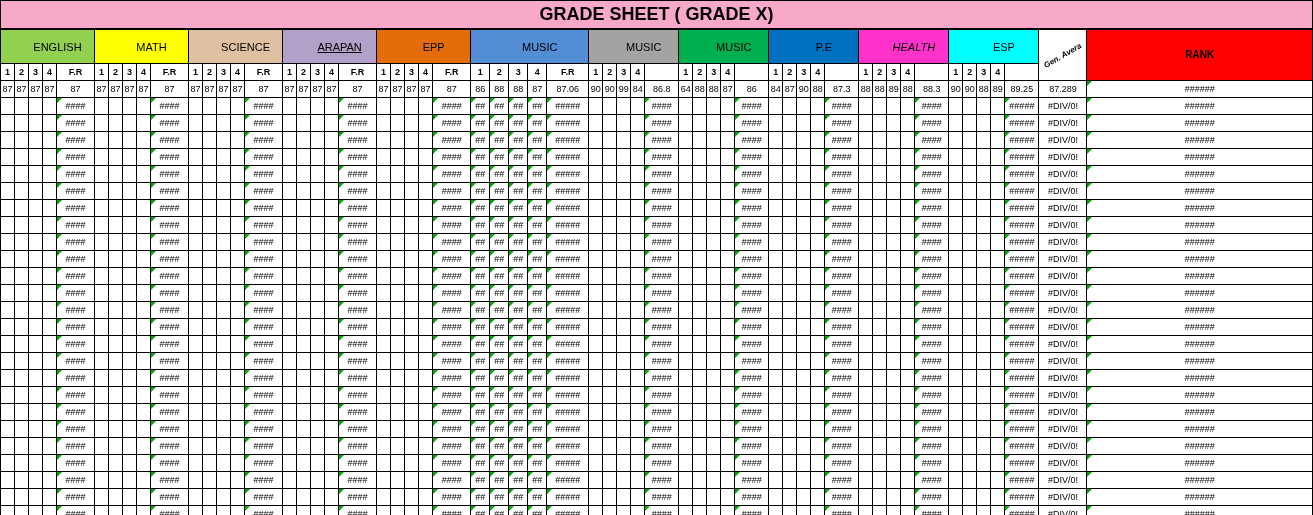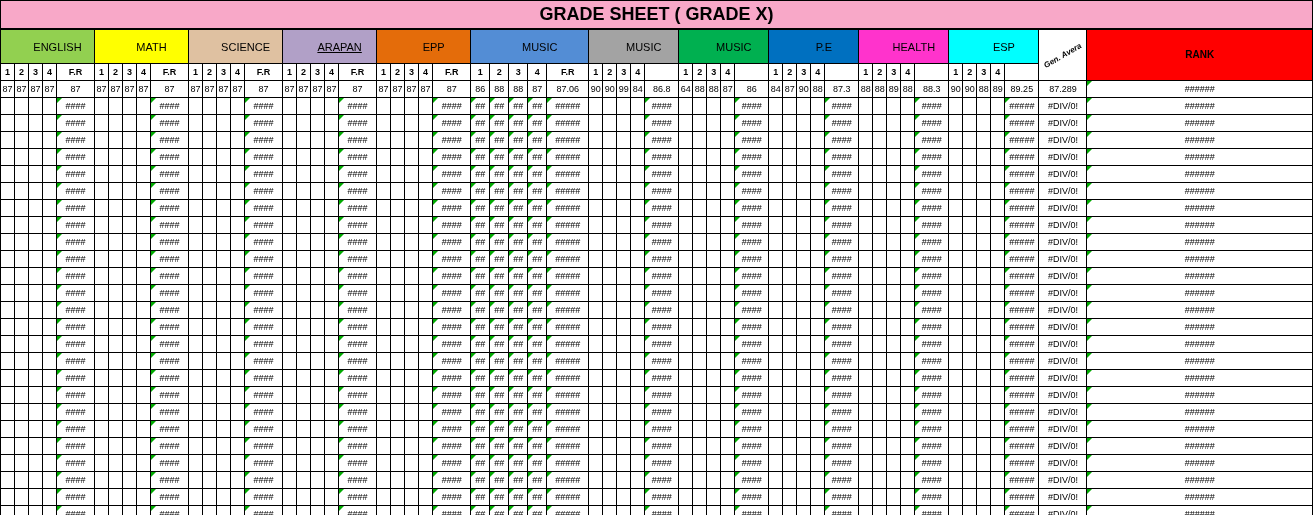--- a/index.html
+++ b/index.html
@@ -67,21 +67,21 @@
     <tr id="subj-row">
         <th colspan="5" class="subj" style="background: rgb(146, 208, 80);">ENGLISH</th>
         <th colspan="5" class="subj" style="background: rgb(255, 255, 0);">MATH</th>
         <th colspan="5" class="subj" style="background: rgb(223, 193, 161);">SCIENCE</th>
         <th colspan="5" class="subj" style="background: rgb(177, 160, 199); text-decoration: underline;">ARAPAN</th>
         <th colspan="5" class="subj" style="background: rgb(228, 108, 10);">EPP</th>
         <th colspan="5" class="subj" style="background: rgb(83, 141, 213);">MUSIC</th>
         <th colspan="5" class="subj" style="background: #a3a3a3; margin-top: 20px;">MUSIC</th>
         <th colspan="5" class="subj" style="background: rgb(0, 176, 80);">MUSIC</th>
         <th colspan="5" class="subj" style="background: rgb(0, 112, 192);">P.E</th>
-        <th colspan="5" class="subj" style="background: rgb(255, 51, 204);">HEALTH</th>
+        <th colspan="5" class="subj" style="background: rgb(255, 51, 204); font-style: italic;">HEALTH</th>
         <th colspan="5" class="subj" style="background: rgb(0, 255, 255); margin-top: 24px;">ESP</th>
         <th rowspan="2"><span class="gen">Gen. Avera</span></th>
         <th rowspan="2" class="rank-h">RANK</th>
       </tr>
     <tr id="num-row">
         <th class="num">1</th>
         <th class="num">2</th>
         <th class="num">3</th>
         <th class="num">4</th>
         <th class="fr">F.R</th>

